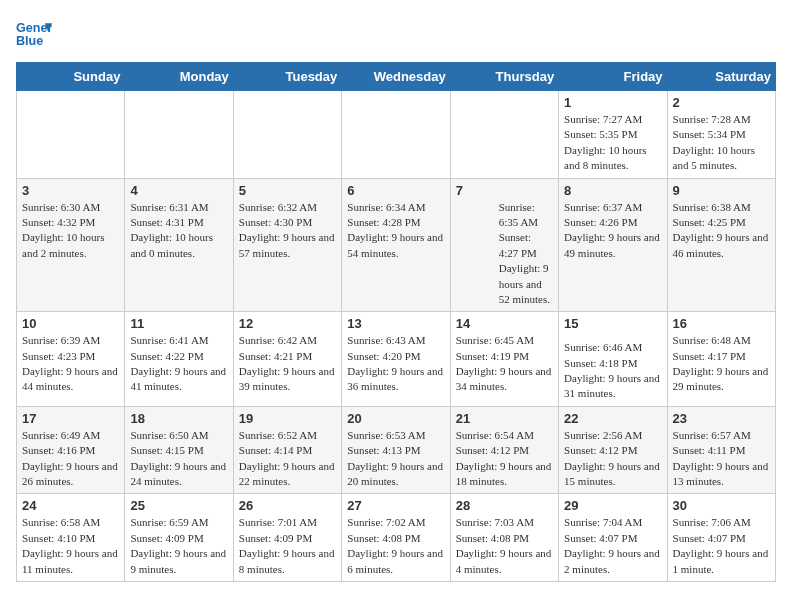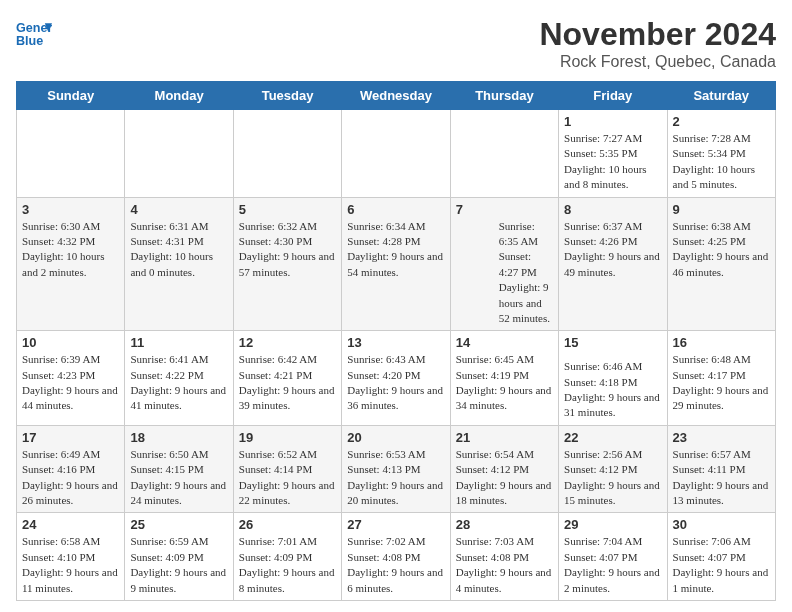--- a/index.html
+++ b/index.html
@@ -41,21 +41,21 @@
       width: 100%;
       border-collapse: collapse;
       table-layout: fixed;
     }
     thead tr th {
       background-color: #2a6fad;
       color: #fff;
       font-size: 13px;
       font-weight: bold;
       padding: 6px 4px;
-      text-align: center;
+      text-align: right;
       border: 1px solid #2a6fad;
     }
     tbody tr td {
       border: 1px solid #ccc;
       vertical-align: top;
       padding: 4px 5px;
       font-size: 11px;
       color: #333;
       height: 85px;
       background: #fff;
@@ -82,24 +82,20 @@
 </head>
 <body>
 
 <div class="header">
   <div class="logo">
     <svg class="logo-icon" viewBox="0 0 40 40">
       <text x="0" y="18" font-size="14" font-weight="bold" fill="#1a6bb5">General</text>
       <text x="0" y="32" font-size="14" font-weight="bold" fill="#1a6bb5">Blue</text>
       <polygon points="32,8 40,8 36,18" fill="#1a6bb5"></polygon>
     </svg>
-  </div>
-  <div class="title-block">
-    <div class="calendar-title">November 2024</div>
-    <div class="calendar-subtitle">Rock Forest, Quebec, Canada</div>
   </div>
 </div>
 
 <table>
   <thead>
     <tr id="weekday-header">
         <th>Sunday</th>
         <th>Monday</th>
         <th>Tuesday</th>
         <th>Wednesday</th>

